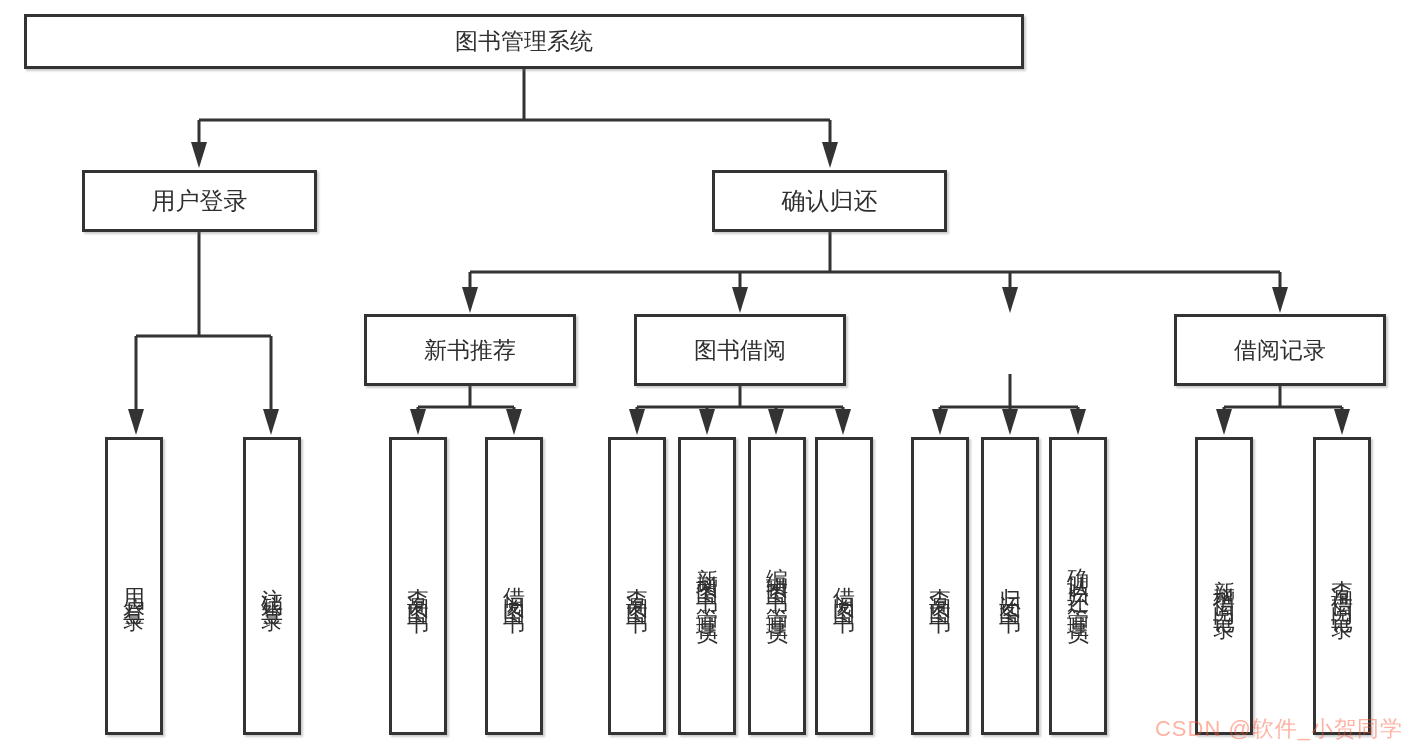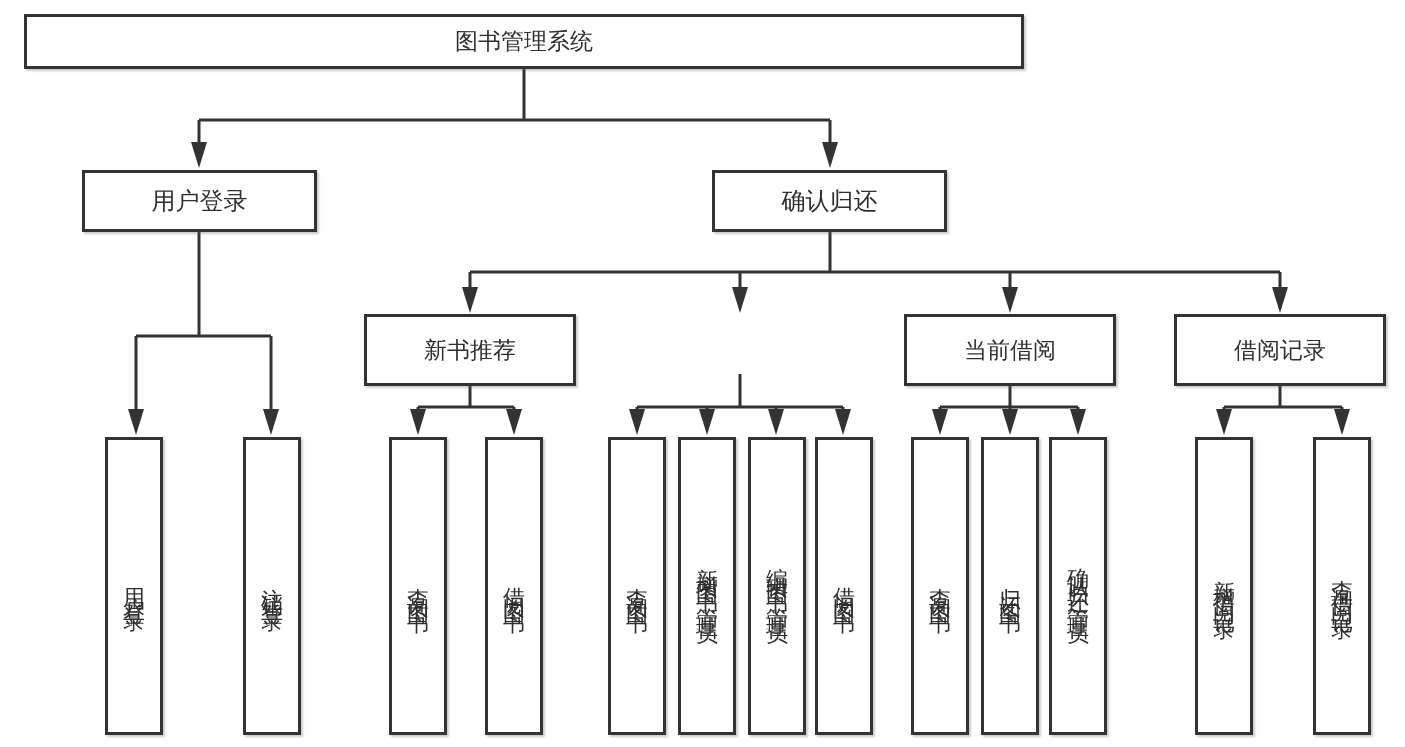--- a/index.html
+++ b/index.html
@@ -101,22 +101,22 @@
   <div class="box box-l2" style="left:82px;top:170px;">
     <span>用户登录</span>
   </div>
   <div class="box box-l2" style="left:712px;top:170px;">
     <span>确认归还</span>
   </div>
 
   <div class="box box-l3" style="left:364px;top:314px;">
     <span>新书推荐</span>
   </div>
-  <div class="box box-l3" style="left:904px;top:314px;">
-    <span>当前借阅</span>
+  <div class="box box-l3" style="left:634px;top:314px;">
+    <span>图书借阅</span>
   </div>
   <div class="box box-l3" style="left:1174px;top:314px;">
     <span>借阅记录</span>
   </div>
 
   <div class="box leaf" style="left:105px;">
     <span>用户登录</span>
   </div>
   <div class="box leaf" style="left:243px;">
     <span>注销登录</span>
@@ -152,14 +152,15 @@
     <span>确认归还（管理员）</span>
   </div>
 
   <div class="box leaf" style="left:1195px;">
     <span>新增借阅记录</span>
   </div>
   <div class="box leaf" style="left:1313px;">
     <span>查询借阅记录</span>
   </div>
 
+  <div class="watermark">CSDN @软件_小贺同学</div>
 
 </div>
 
 </body></html>

